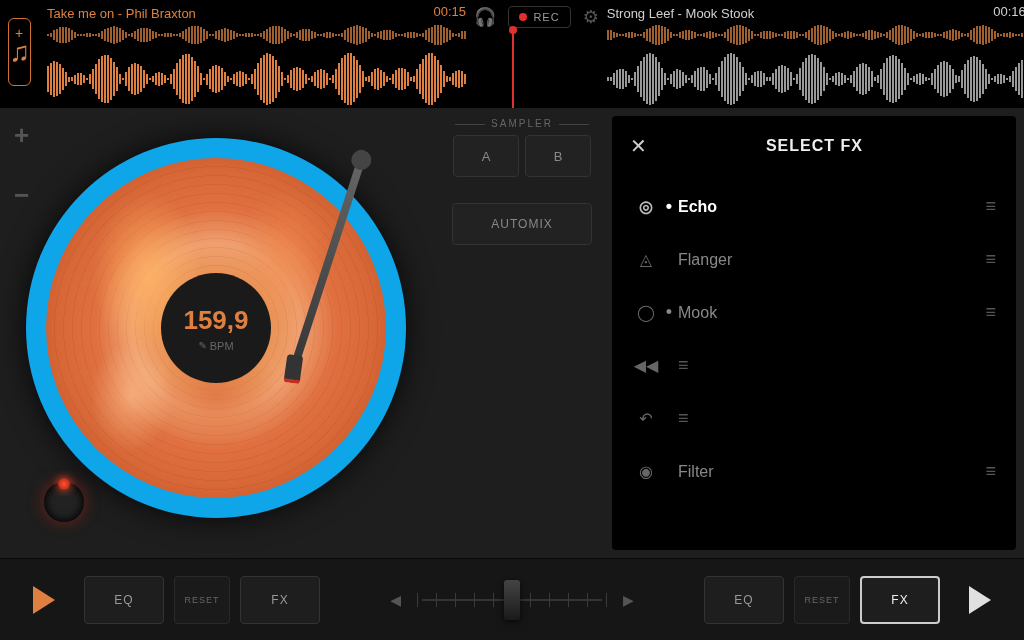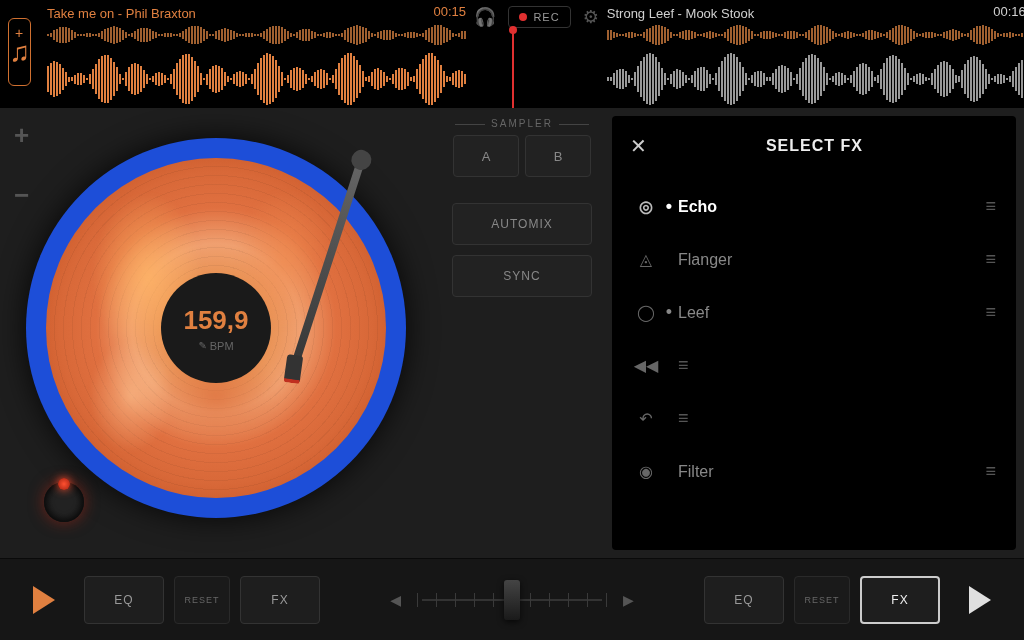--- a/index.html
+++ b/index.html
@@ -41,21 +41,21 @@
   .playhead { position: absolute; left: 50%; top: 30px; width: 2px; height: 78px; background: #e03030; z-index: 5; }
   .playhead::before { content: ''; position: absolute; top: -4px; left: -3px; width: 8px; height: 8px; background: #e03030; border-radius: 50%; }
   
   
   .main { display: flex; height: 450px; background: #1e1e1e; }
   
   .deck-area { width: 432px; position: relative; padding: 10px; }
   .pitch-plus { position: absolute; top: 12px; left: 14px; color: #555; font-size: 26px; font-weight: bold; cursor: pointer; }
   .pitch-minus { position: absolute; top: 72px; left: 14px; color: #555; font-size: 26px; font-weight: bold; cursor: pointer; }
   
-  .turntable { width: 380px; height: 380px; border-radius: 50%; background: #1d4ed8; margin: 20px auto 0; position: relative; box-shadow: 0 0 30px rgba(0,0,0,0.8); }
+  .turntable { width: 380px; height: 380px; border-radius: 50%; background: #0ea5e9; margin: 20px auto 0; position: relative; box-shadow: 0 0 30px rgba(0,0,0,0.8); }
   .vinyl { position: absolute; top: 20px; left: 20px; width: 340px; height: 340px; border-radius: 50%; background: radial-gradient(circle, #f8c090 0%, #e89050 20%, #f0a070 35%, #e07040 50%, #d86838 65%, #c85828 80%, #a84820 100%); overflow: hidden; }
   .vinyl::before { content: ''; position: absolute; inset: 0; border-radius: 50%; background: repeating-radial-gradient(circle, transparent 0, transparent 8px, rgba(0,0,0,0.05) 8px, rgba(0,0,0,0.05) 9px); }
   .vinyl-art { position: absolute; inset: 0; background: 
     radial-gradient(ellipse 80px 120px at 30% 35%, rgba(255,180,100,0.8), transparent 70%),
     radial-gradient(ellipse 70px 100px at 70% 30%, rgba(240,140,80,0.7), transparent 70%),
     radial-gradient(ellipse 90px 70px at 50% 70%, rgba(220,110,60,0.7), transparent 70%),
     radial-gradient(ellipse 60px 80px at 25% 70%, rgba(255,200,150,0.6), transparent 70%);
     filter: blur(2px);
   }
   .vinyl-label { position: absolute; top: 50%; left: 50%; transform: translate(-50%,-50%); width: 110px; height: 110px; border-radius: 50%; background: #1a1a1a; display: flex; flex-direction: column; align-items: center; justify-content: center; z-index: 2; }
@@ -741,21 +741,20 @@
     </div>
   </div>
 
   <div class="mixer-area">
     <div class="sampler-label">SAMPLER</div>
     <div class="sampler-btns">
       <div class="sampler-btn">A</div>
       <div class="sampler-btn">B</div>
     </div>
     <div class="mix-btn">AUTOMIX</div>
-    <div class="mix-btn">SYNC</div>
   </div>
 
   <div class="fx-panel">
     <div class="fx-header">
       <span class="fx-close">✕</span>
       <span class="fx-title">SELECT FX</span>
       <span style="width:32px"></span>
     </div>
     <div class="fx-list" id="fx-list">
         <div class="fx-item selected">
@@ -766,21 +765,21 @@
         </div>
         <div class="fx-item">
           <span class="fx-icon">◬</span>
           <span class="fx-bullet"></span>
           <span class="fx-name">Flanger</span>
           <span class="fx-drag">≡</span>
         </div>
         <div class="fx-item">
           <span class="fx-icon">◯</span>
           <span class="fx-bullet">•</span>
-          <span class="fx-name">Leef</span>
+          <span class="fx-name">Mook</span>
           <span class="fx-drag">≡</span>
         </div>
         <div class="fx-item">
           <span class="fx-icon">◀◀</span>
           <span class="fx-bullet"></span>
           <span class="fx-drag">≡</span>
         </div>
         <div class="fx-item">
           <span class="fx-icon">↶</span>
           <span class="fx-bullet"></span>

